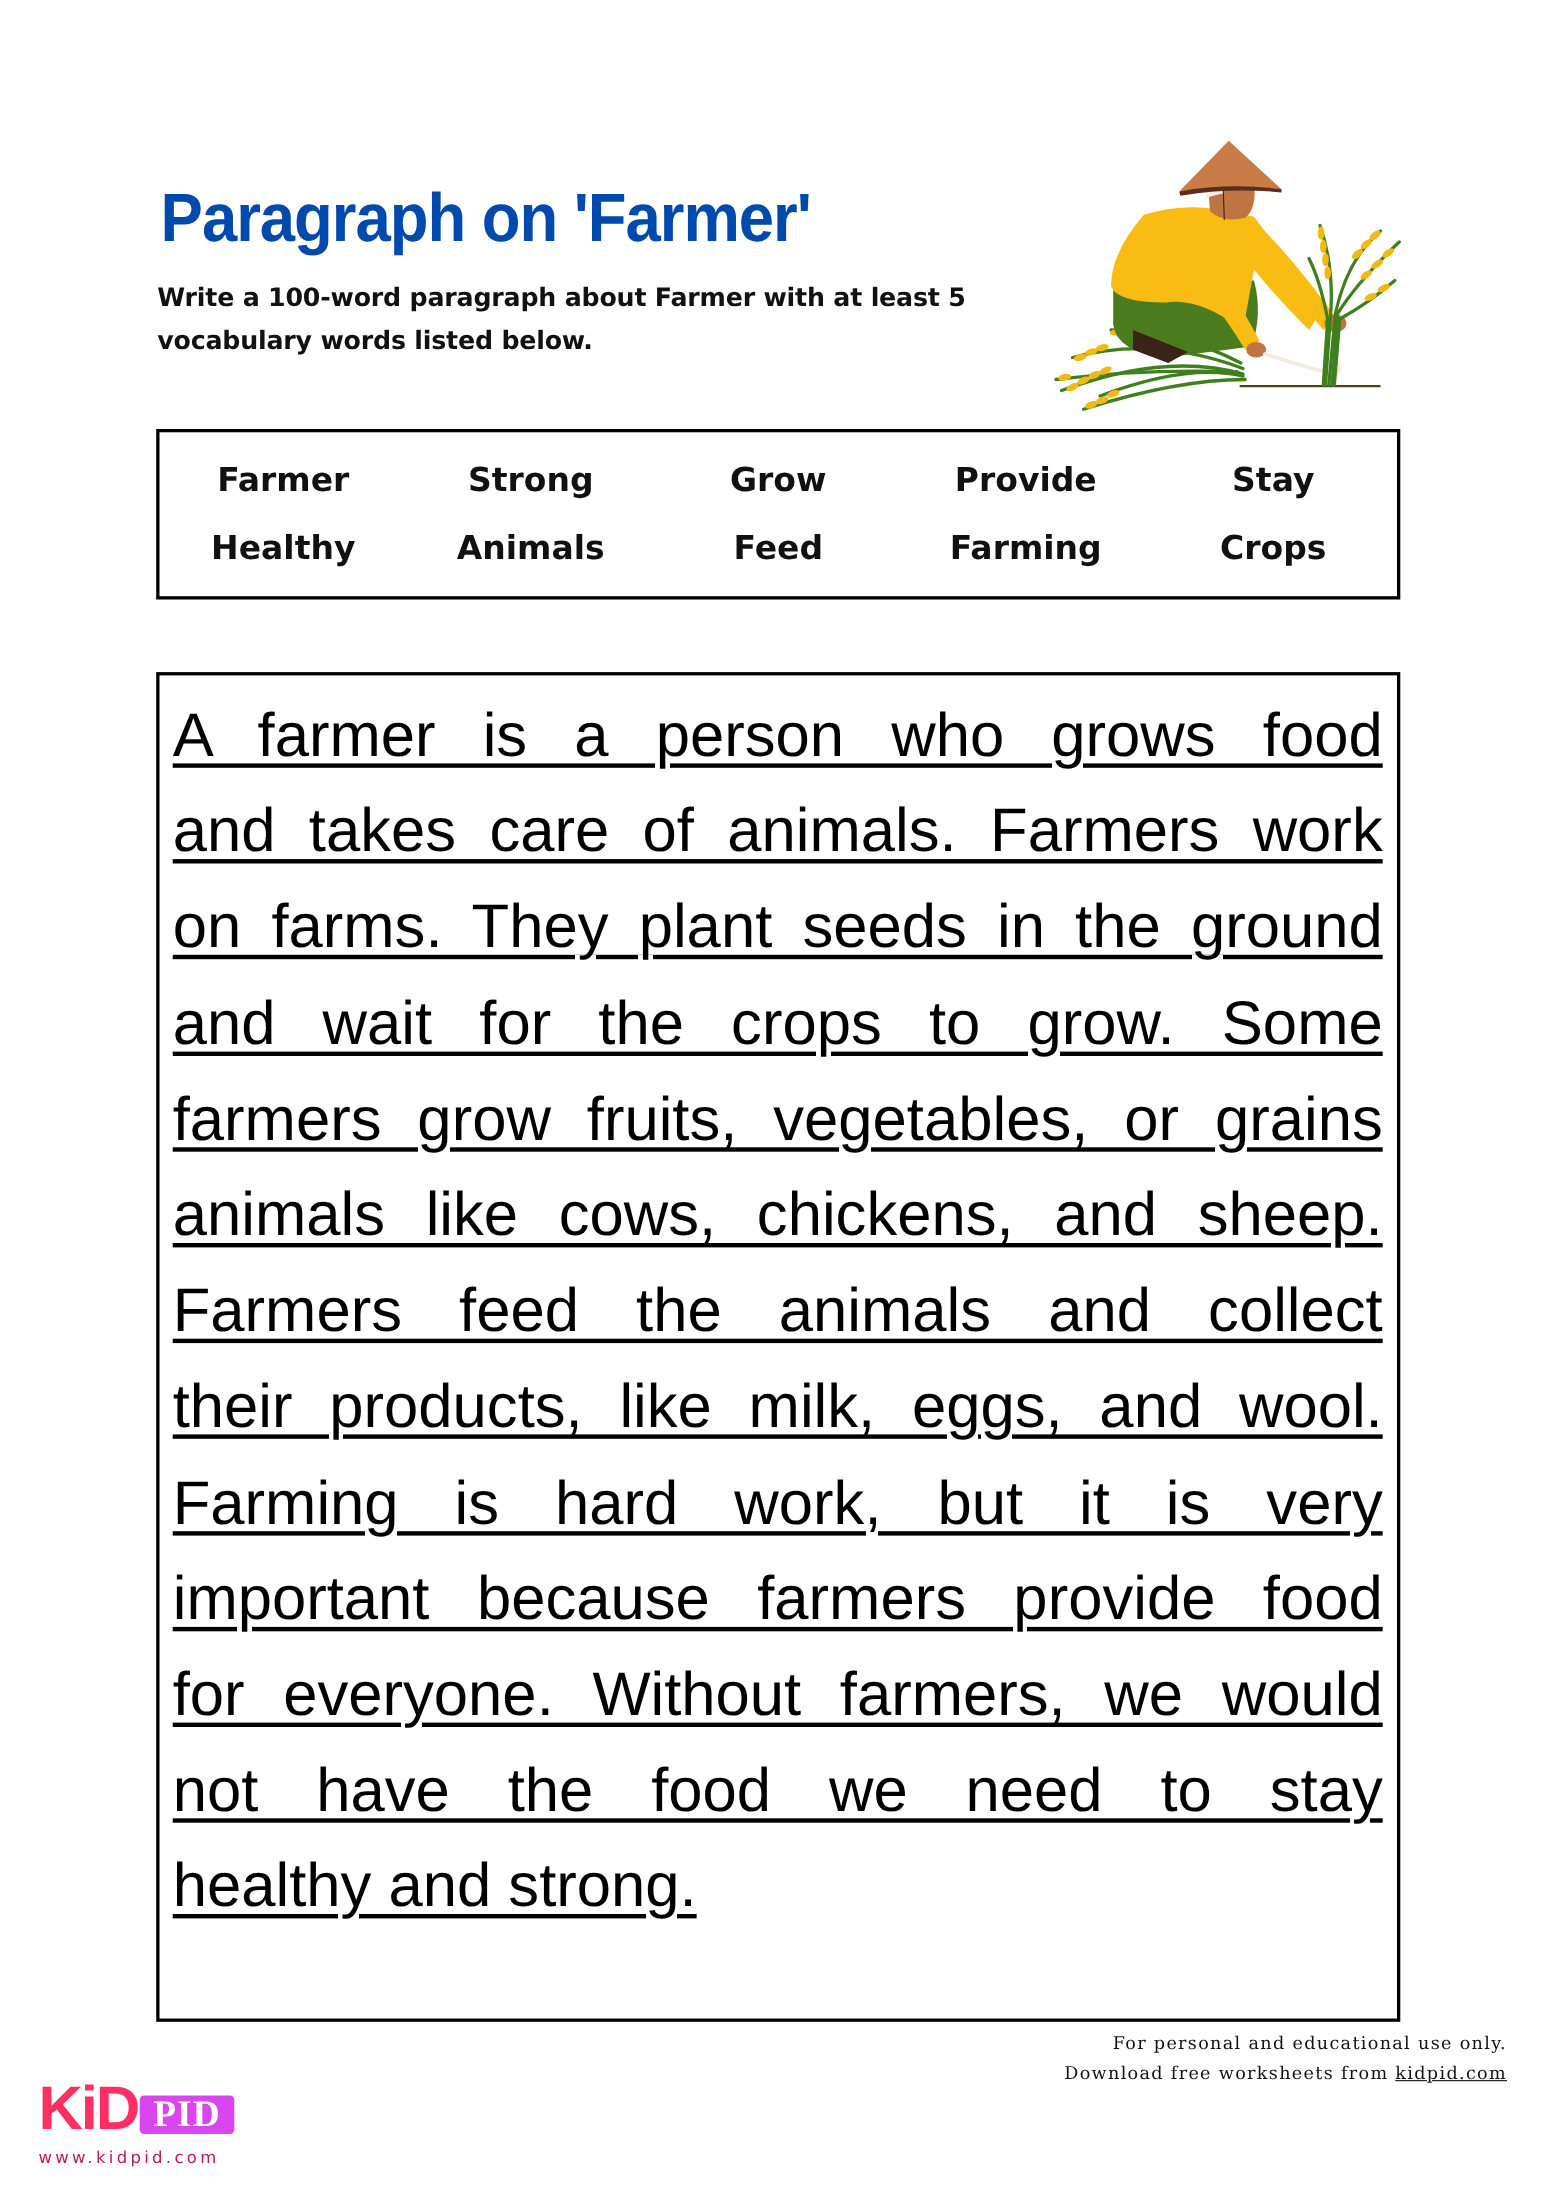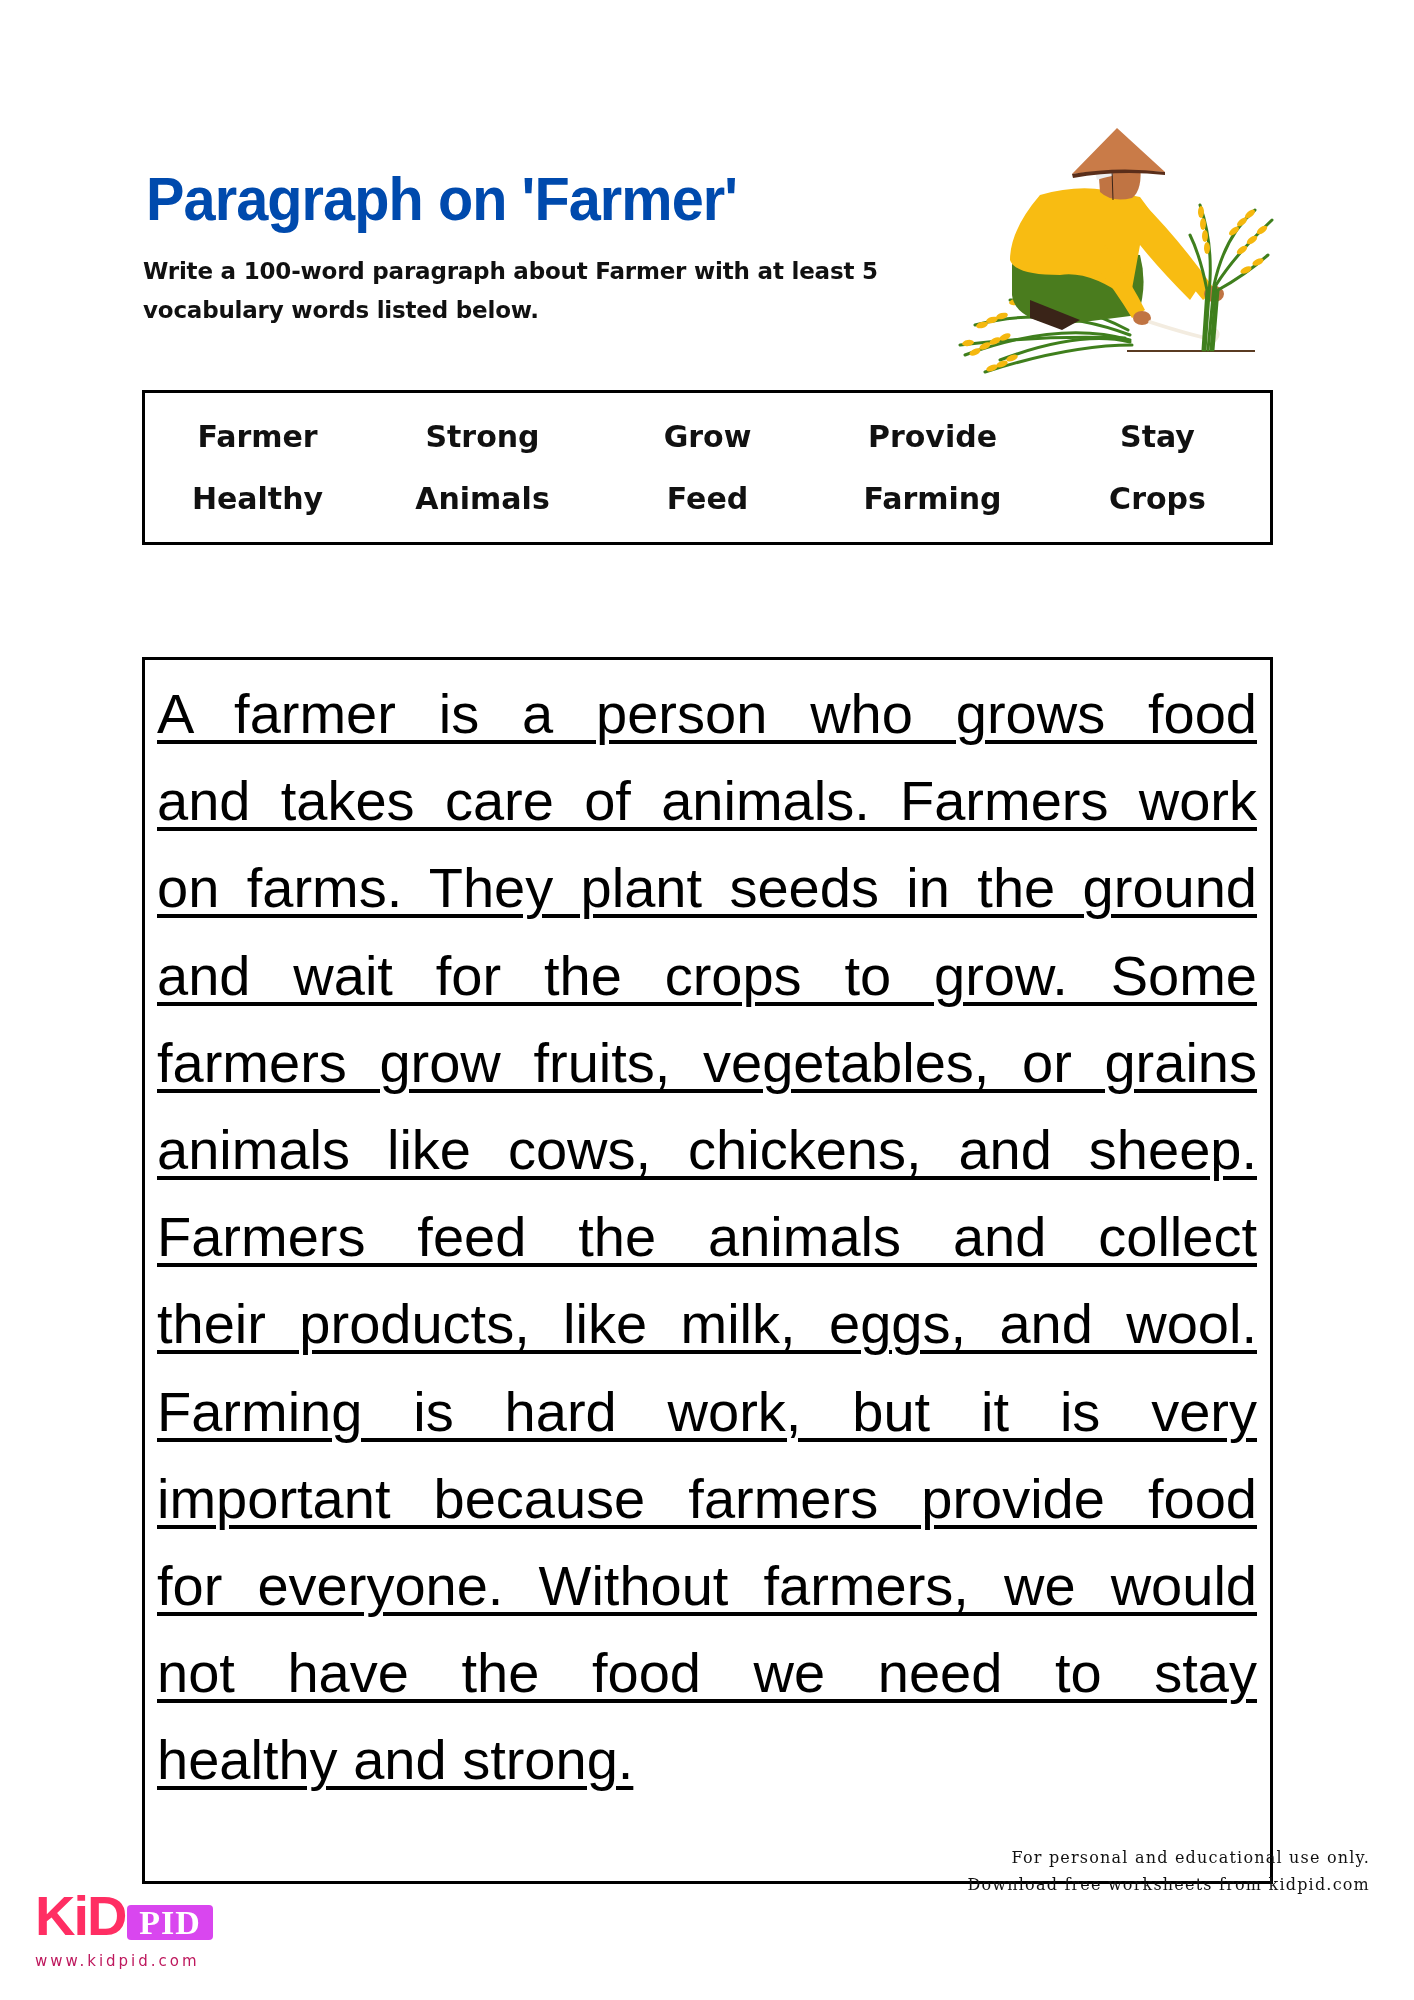--- a/index.html
+++ b/index.html
@@ -19,21 +19,21 @@
   .illustration { position: absolute; left: 950px; top: 125px; width: 335px; height: 255px; }
 
   .vocab-box { position: absolute; left: 142px; top: 390px; width: 1131px; height: 155px;
                box-sizing: border-box; border: 3px solid #000; }
   .vocab-grid { position: absolute; left: 0; right: 0; top: 26px;
                 display: grid; grid-template-columns: repeat(5, 1fr); row-gap: 26px; }
   .vocab-word { text-align: center; font-family: "DejaVu Sans", sans-serif; font-weight: 700;
                 font-size: 30px; line-height: 36px; color: #111; }
 
   .para-box { position: absolute; left: 142px; top: 611px; width: 1131px; height: 1227px;
-              box-sizing: border-box; border: 3px solid #000; margin-top: 46px; }
+              box-sizing: border-box; border: 3px solid #000; }
   .para-lines { position: absolute; left: 12px; top: 10px; width: 1100px; }
   .para-line { display: block; height: 87.2px; line-height: 87.2px;
                font-family: "Liberation Sans", sans-serif; font-weight: 400;
                font-size: 56px; color: #000; text-align: justify; text-align-last: justify;
                text-decoration: underline; text-decoration-thickness: 4px;
                text-underline-offset: 7px; text-decoration-skip-ink: auto;
                white-space: nowrap; overflow: visible; }
   .para-line.last { text-align: left; text-align-last: left; }
 
   .logo { position: absolute; left: 35px; top: 1888px; width: 190px; height: 56px; }
@@ -43,21 +43,21 @@
                   background: #d946ef; border-radius: 4px; }
   .logo-pid { position: absolute; left: 0; right: 0; top: 0; text-align: center;
               font-family: "Liberation Serif", serif; font-weight: 700; font-size: 34px;
               line-height: 36px; color: #ffffff; letter-spacing: 1px; }
   .logo-url { position: absolute; left: 35px; top: 1952px; font-family: "DejaVu Sans", sans-serif;
               font-size: 15px; letter-spacing: 3px; color: #be185d; }
 
   .footer-note { position: absolute; right: 44px; top: 1844px; text-align: right;
                  font-family: "DejaVu Serif", serif; font-size: 16px; line-height: 27px;
                  color: #111; letter-spacing: 1.2px; }
-  .footer-link { color: #111; }
+  .footer-link { text-decoration: underline; color: #111; }
 </style>
 </head>
 <body>
 
 <h1 class="title">Paragraph on 'Farmer'</h1>
 
 <p class="subtitle">Write a 100-word paragraph about Farmer with at least 5 vocabulary words listed below.</p>
 
 <div class="illustration">
   <svg width="335" height="255" viewBox="950 125 335 255" xmlns="http://www.w3.org/2000/svg">

